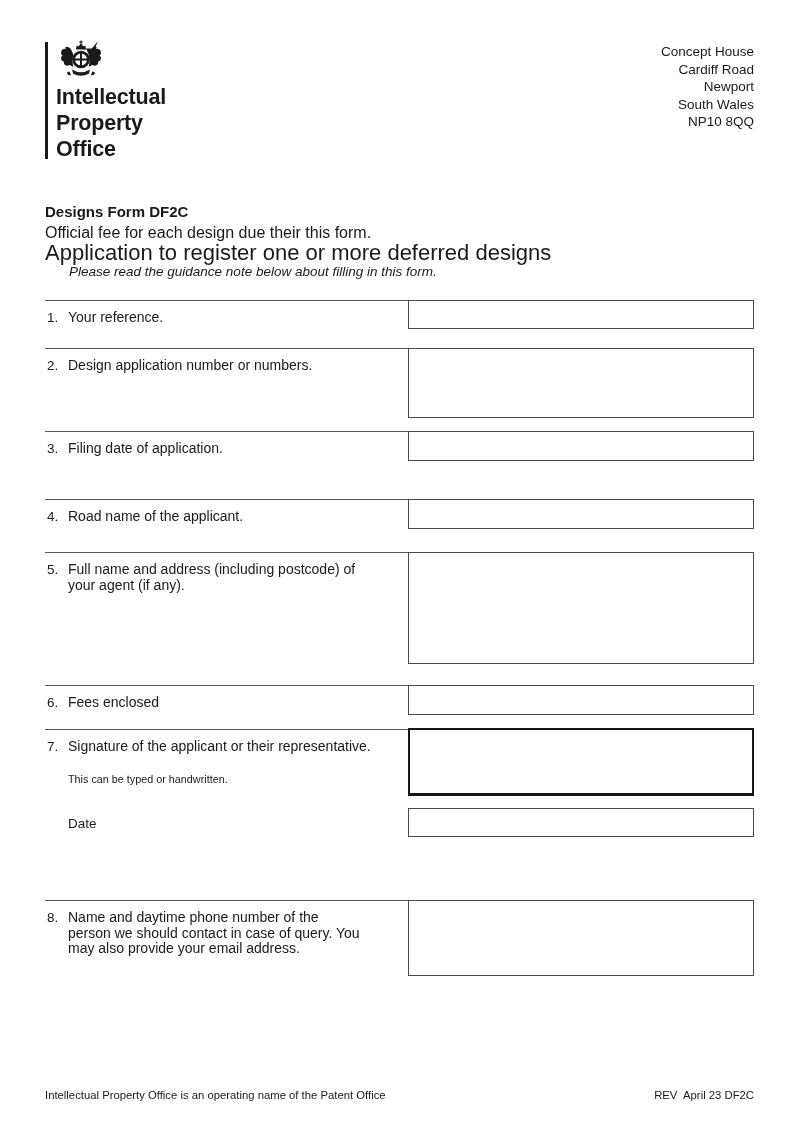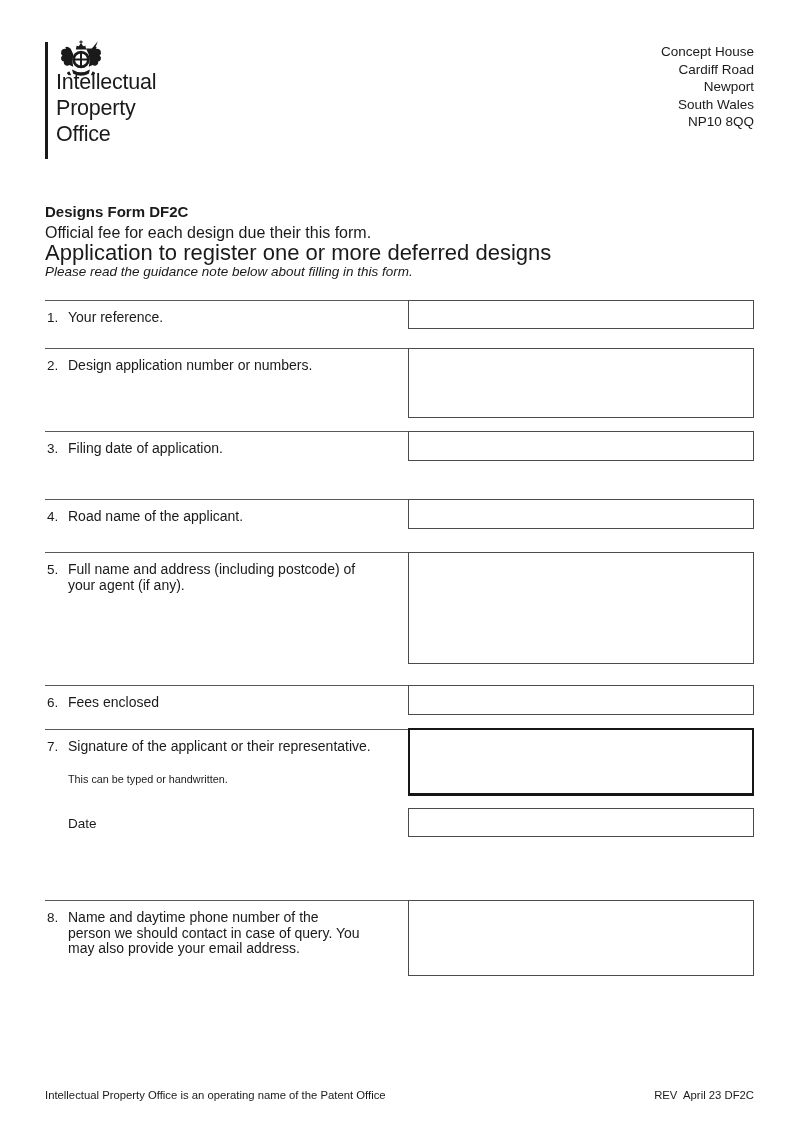--- a/index.html
+++ b/index.html
@@ -2,30 +2,30 @@
 <html><head>
 <meta charset="utf-8">
 <style>
   html,body{margin:0;padding:0;background:#fff;}
   .page{position:relative;width:800px;height:1130px;background:#fff;overflow:hidden;
         font-family:"Liberation Sans","DejaVu Sans",sans-serif;color:#1a1a1a;}
 
   
   .logo-bar{position:absolute;left:45px;top:42px;width:3px;height:117px;background:#1a1a1a;}
   .crest{position:absolute;left:56px;top:40px;}
-  .logo-text{position:absolute;left:56px;top:70px;font-size:21.5px;line-height:25.8px;
-             letter-spacing:-0.2px;color:#1a1a1a;}
+  .logo-text{position:absolute;left:56px;top:85px;font-size:21.5px;line-height:25.8px;
+             letter-spacing:-0.2px;color:#1a1a1a;font-weight:bold;}
   .address{position:absolute;right:46px;top:43px;text-align:right;font-size:13.5px;line-height:17.6px;}
 
   
   .title-block{position:absolute;left:45px;top:202px;width:620px;}
   .form-name{font-size:15px;font-weight:bold;line-height:19px;}
   .fee-note{font-size:16px;line-height:20px;margin-top:2px;}
   .app-title{font-size:22px;line-height:20px;}
-  .guidance{font-size:13.5px;font-style:italic;line-height:17px;}
+  .guidance{font-size:13.5px;font-style:italic;line-height:17px;margin-left:24px;}
 
   
   .row{position:absolute;left:45px;width:709px;border-top:1.5px solid #59595b;}
   .lbl{display:flex;padding-top:9px;}
   .num{flex:none;width:21px;margin-left:2px;font-size:13.5px;}
   .lbl-text{width:336px;font-size:14px;line-height:15.6px;white-space:pre-line;}
   .sub-note{font-size:10.8px;margin-top:18px;}
 
   .box{position:absolute;right:0;top:-1.5px;width:346px;box-sizing:border-box;
        border:1.5px solid #4b4b4d;background:#fff;font-family:inherit;font-size:13.5px;

